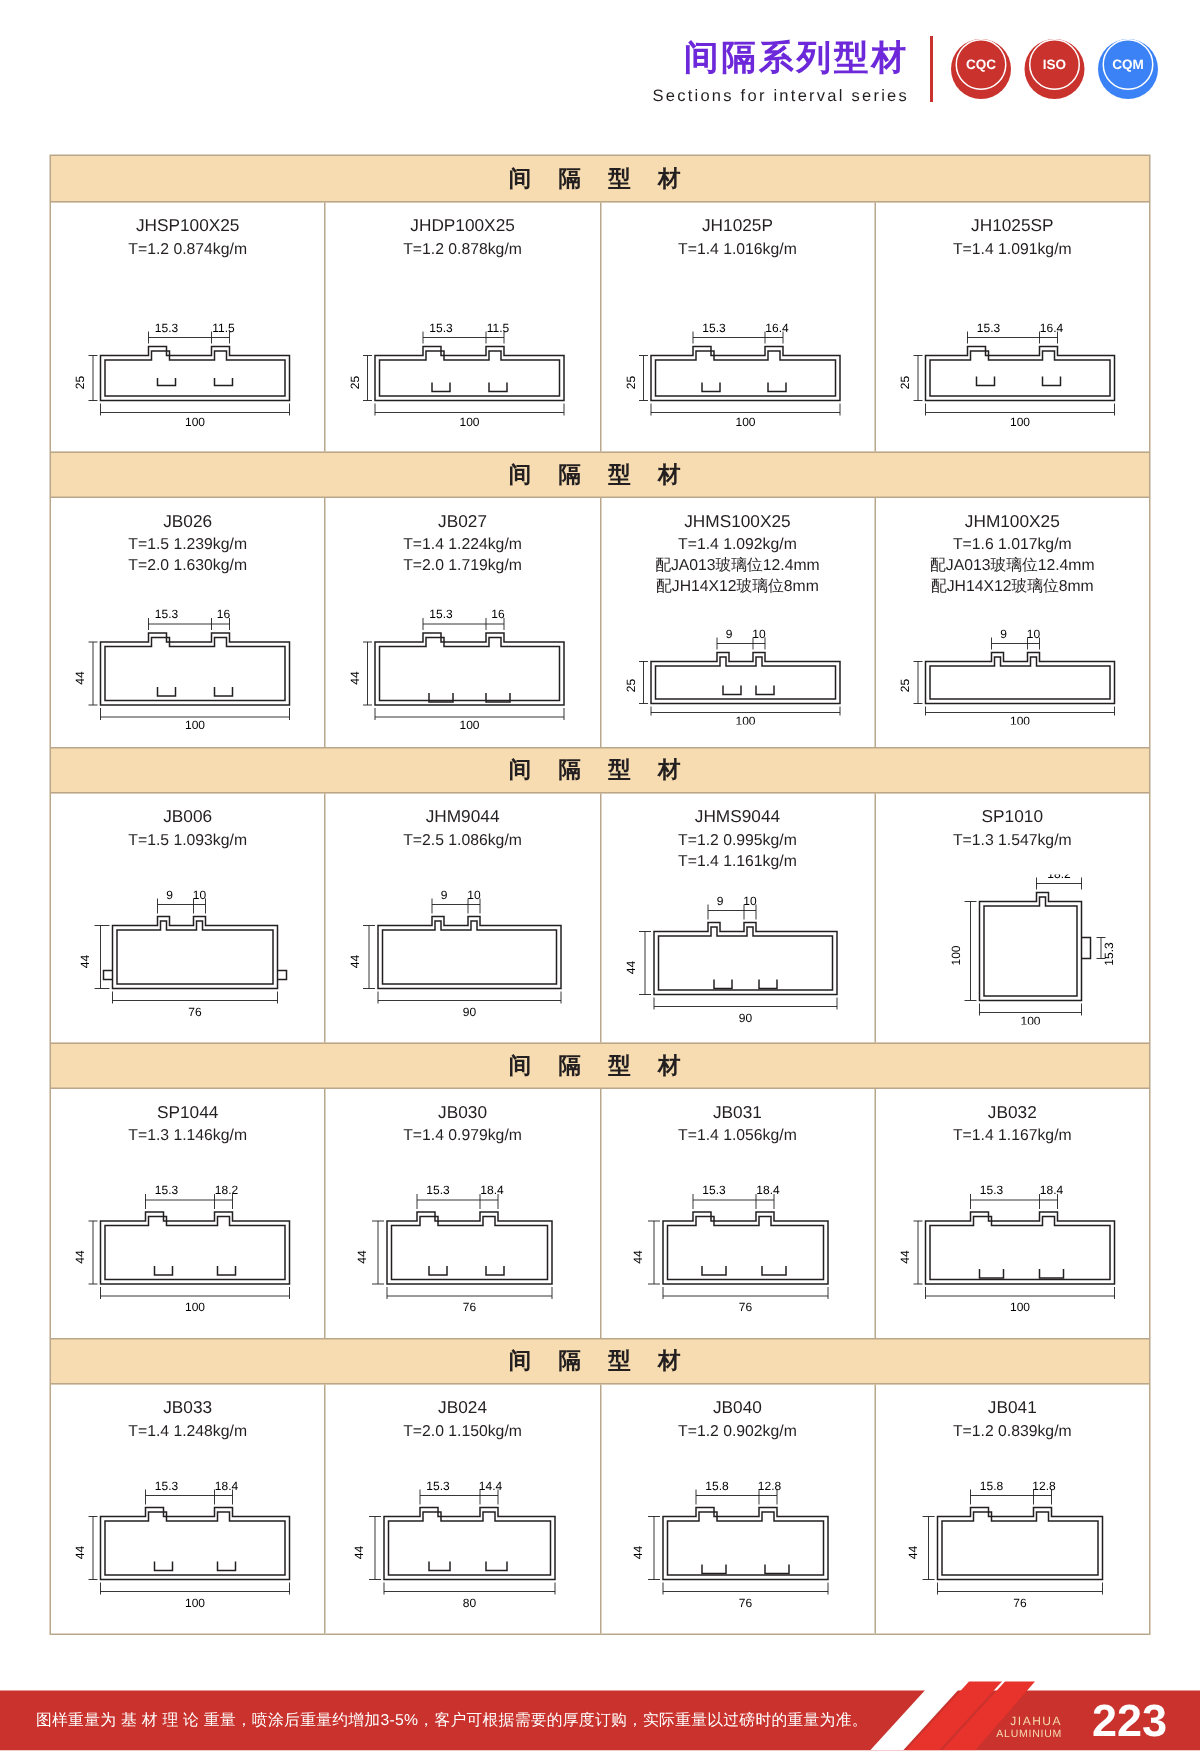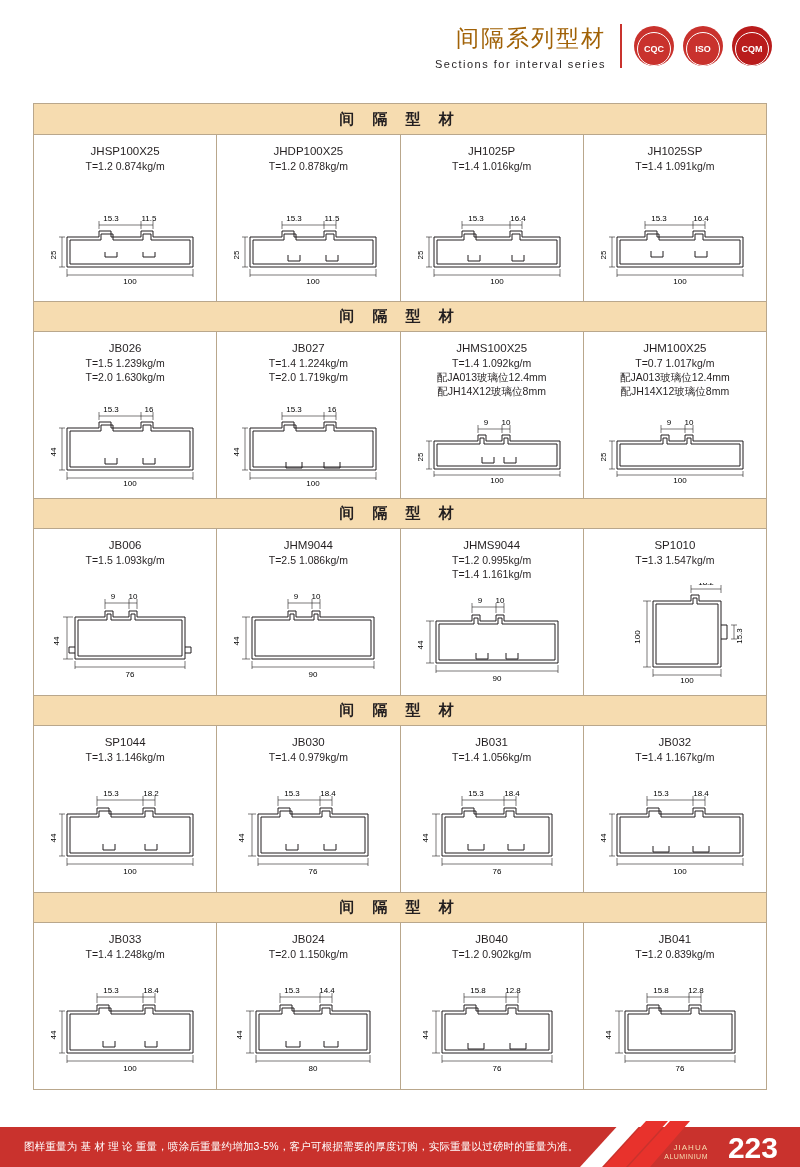--- a/index.html
+++ b/index.html
@@ -20,46 +20,46 @@
     align-items: center;
     justify-content: flex-end;
     padding: 0 28px 0 0;
   }
   .header-titles {
     text-align: right;
     padding-right: 14px;
   }
   .header-cn {
     font-size: 23px;
-    font-weight: normal;
+    font-weight: bold;
     letter-spacing: 2px;
-    color: #a16207;
+    color: #6d28d9;
   }
   .header-en {
     font-size: 11px;
     letter-spacing: 1.5px;
     color: #231f20;
     margin-top: 4px;
   }
   .header-sep {
     width: 2px; height: 44px;
     background: #c9322d;
     margin: 0 12px 0 0;
   }
   .logos { display:flex; align-items:center; gap:9px; }
   .logo-badge {
     width: 40px; height: 40px;
     border-radius: 50%;
-    display:flex; align-items:flex-end; justify-content:center;
+    display:flex; align-items:flex-start; justify-content:center;
     font-size: 8px; color:#fff; font-weight:bold;
     position: relative;
   }
   .logo-badge.red { background:#c9322d; }
   .logo-badge.red2 { background:#c9322d; }
-  .logo-badge.red3 { background:#b91c1c; }
+  .logo-badge.red3 { background:#3b82f6; }
   .logo-badge .inner {
     width: 34px; height: 34px; border-radius: 50%;
     border: 1.5px solid #fff;
     display:flex; align-items:center; justify-content:center;
     font-size: 11px; letter-spacing:0; line-height:1;
   }
   .logo-badge .lbl { font-size: 9px; }
 
   
   .sheet {
@@ -398,21 +398,21 @@
           </g>
           <text x="74" y="8" font-size="8" text-anchor="middle" font-family="Liberation Sans, sans-serif">9</text>
           <text x="94" y="8" font-size="8" text-anchor="middle" font-family="Liberation Sans, sans-serif">10</text>
           <text x="11" y="40" font-size="8" text-anchor="middle" transform="rotate(-90 11 40)" font-family="Liberation Sans, sans-serif">25</text>
           <text x="85" y="66" font-size="8" text-anchor="middle" font-family="Liberation Sans, sans-serif">100</text>
         </svg>
       </div>
     </div>
     <div class="cell">
       <div class="cell-title">JHM100X25</div>
-      <div class="cell-spec">T=0.7   1.017kg/m</div>
+      <div class="cell-spec">T=1.6   1.017kg/m</div>
       <div class="cell-spec">配JA013玻璃位12.4mm</div>
       <div class="cell-spec">配JH14X12玻璃位8mm</div>
       <div class="fig">
         <svg width="160" height="66" viewBox="0 0 160 66">
           <g stroke="#231f20" fill="none" stroke-width="1">
             <path d="M22 24 L22 52 L148 52 L148 24 L98 24 L98 18 L90 18 L90 24 L74 24 L74 18 L66 18 L66 24 Z"></path>
             <path d="M25 27 L25 49 L145 49 L145 27 L96 27 L96 21 L92 21 L92 27 L72 27 L72 21 L68 21 L68 27 Z"></path>
           </g>
           <g stroke="#231f20" stroke-width="0.6" fill="none">
             <line x1="66" y1="8" x2="66" y2="16"></line>

